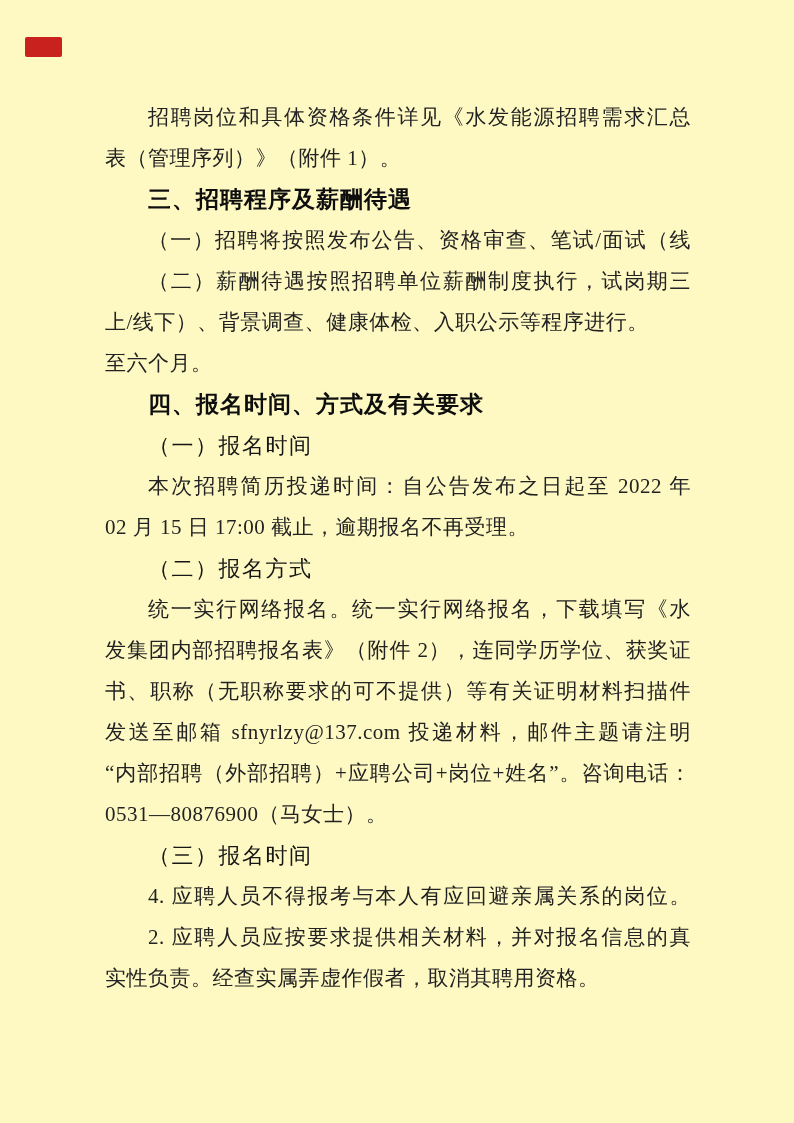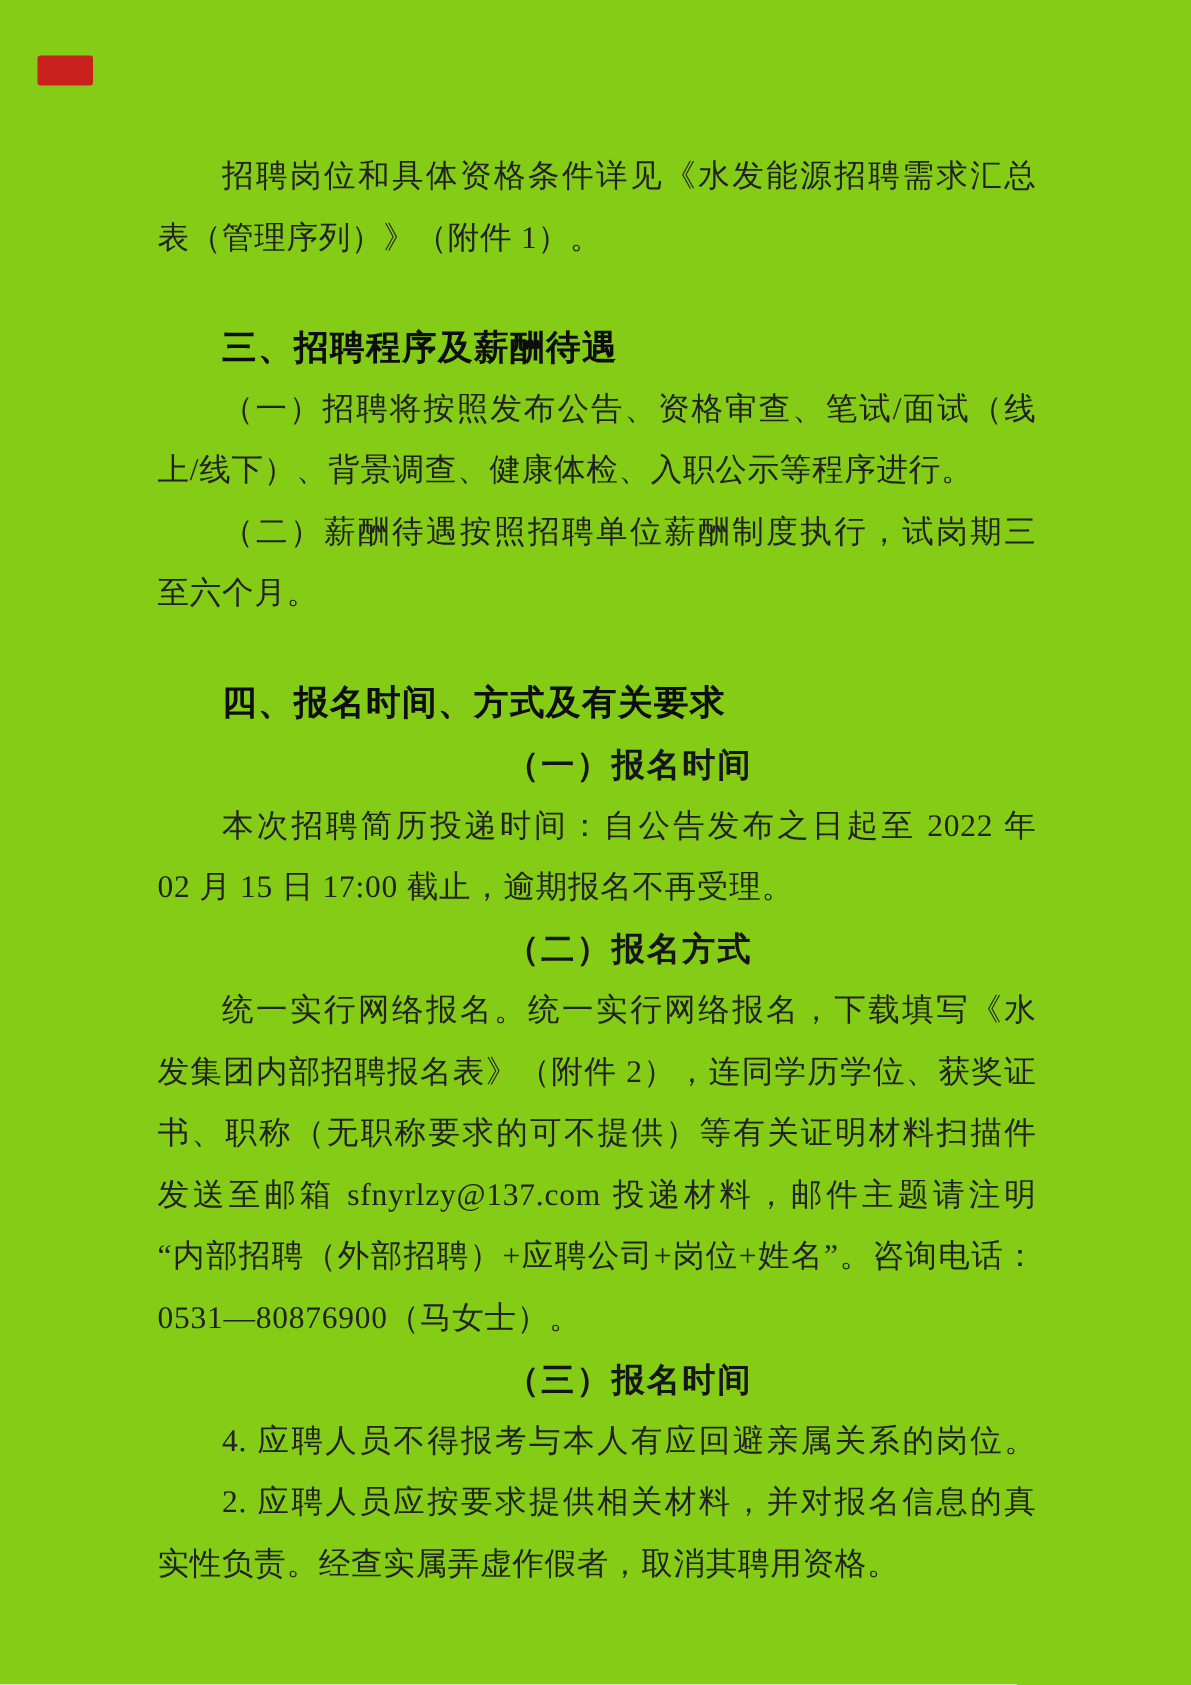--- a/index.html
+++ b/index.html
@@ -38,50 +38,48 @@
     font-family: "Liberation Serif", "DejaVu Serif", serif;
     letter-spacing: 0.5px;
   }
   .line.body { }
   .line.heading {
     font-family: "Liberation Sans", "DejaVu Sans", sans-serif;
     font-weight: bold;
     font-size: 23px;
     color: #0e0e0e;
     letter-spacing: 1px;
-    margin-top: 32px;
   }
   .line.sub {
-    font-weight: bold;
+    font-weight: normal;
     font-size: 22px;
     color: #161616;
     letter-spacing: 1.5px;
-    text-align: center;
   }
   .line.indent {
     text-indent: 43px;
   }
   .line.fill {
     text-align: justify;
     text-align-last: justify;
     text-justify: inter-character;
   }
 </style>
 </head>
 <body>
 
-<div class="page" style="background: #84cc16;">
+<div class="page" style="background: #fef9c3;">
   <div class="red-marker" style="background: rgb(201, 33, 30);"></div>
   <div class="content">
       <div class="line body indent fill">招聘岗位和具体资格条件详见《水发能源招聘需求汇总</div>
       <div class="line body">表（管理序列）》（附件 1）。</div>
       <div class="line heading indent">三、招聘程序及薪酬待遇</div>
       <div class="line body indent fill">（一）招聘将按照发布公告、资格审查、笔试/面试（线</div>
+      <div class="line body indent fill">（二）薪酬待遇按照招聘单位薪酬制度执行，试岗期三</div>
       <div class="line body">上/线下）、背景调查、健康体检、入职公示等程序进行。</div>
-      <div class="line body indent fill">（二）薪酬待遇按照招聘单位薪酬制度执行，试岗期三</div>
       <div class="line body">至六个月。</div>
       <div class="line heading indent">四、报名时间、方式及有关要求</div>
       <div class="line sub indent">（一）报名时间</div>
       <div class="line body indent fill">本次招聘简历投递时间：自公告发布之日起至 2022 年</div>
       <div class="line body">02 月 15 日 17:00 截止，逾期报名不再受理。</div>
       <div class="line sub indent">（二）报名方式</div>
       <div class="line body indent fill">统一实行网络报名。统一实行网络报名，下载填写《水</div>
       <div class="line body fill">发集团内部招聘报名表》（附件 2），连同学历学位、获奖证</div>
       <div class="line body fill">书、职称（无职称要求的可不提供）等有关证明材料扫描件</div>
       <div class="line body fill">发送至邮箱 sfnyrlzy@137.com 投递材料，邮件主题请注明</div>

